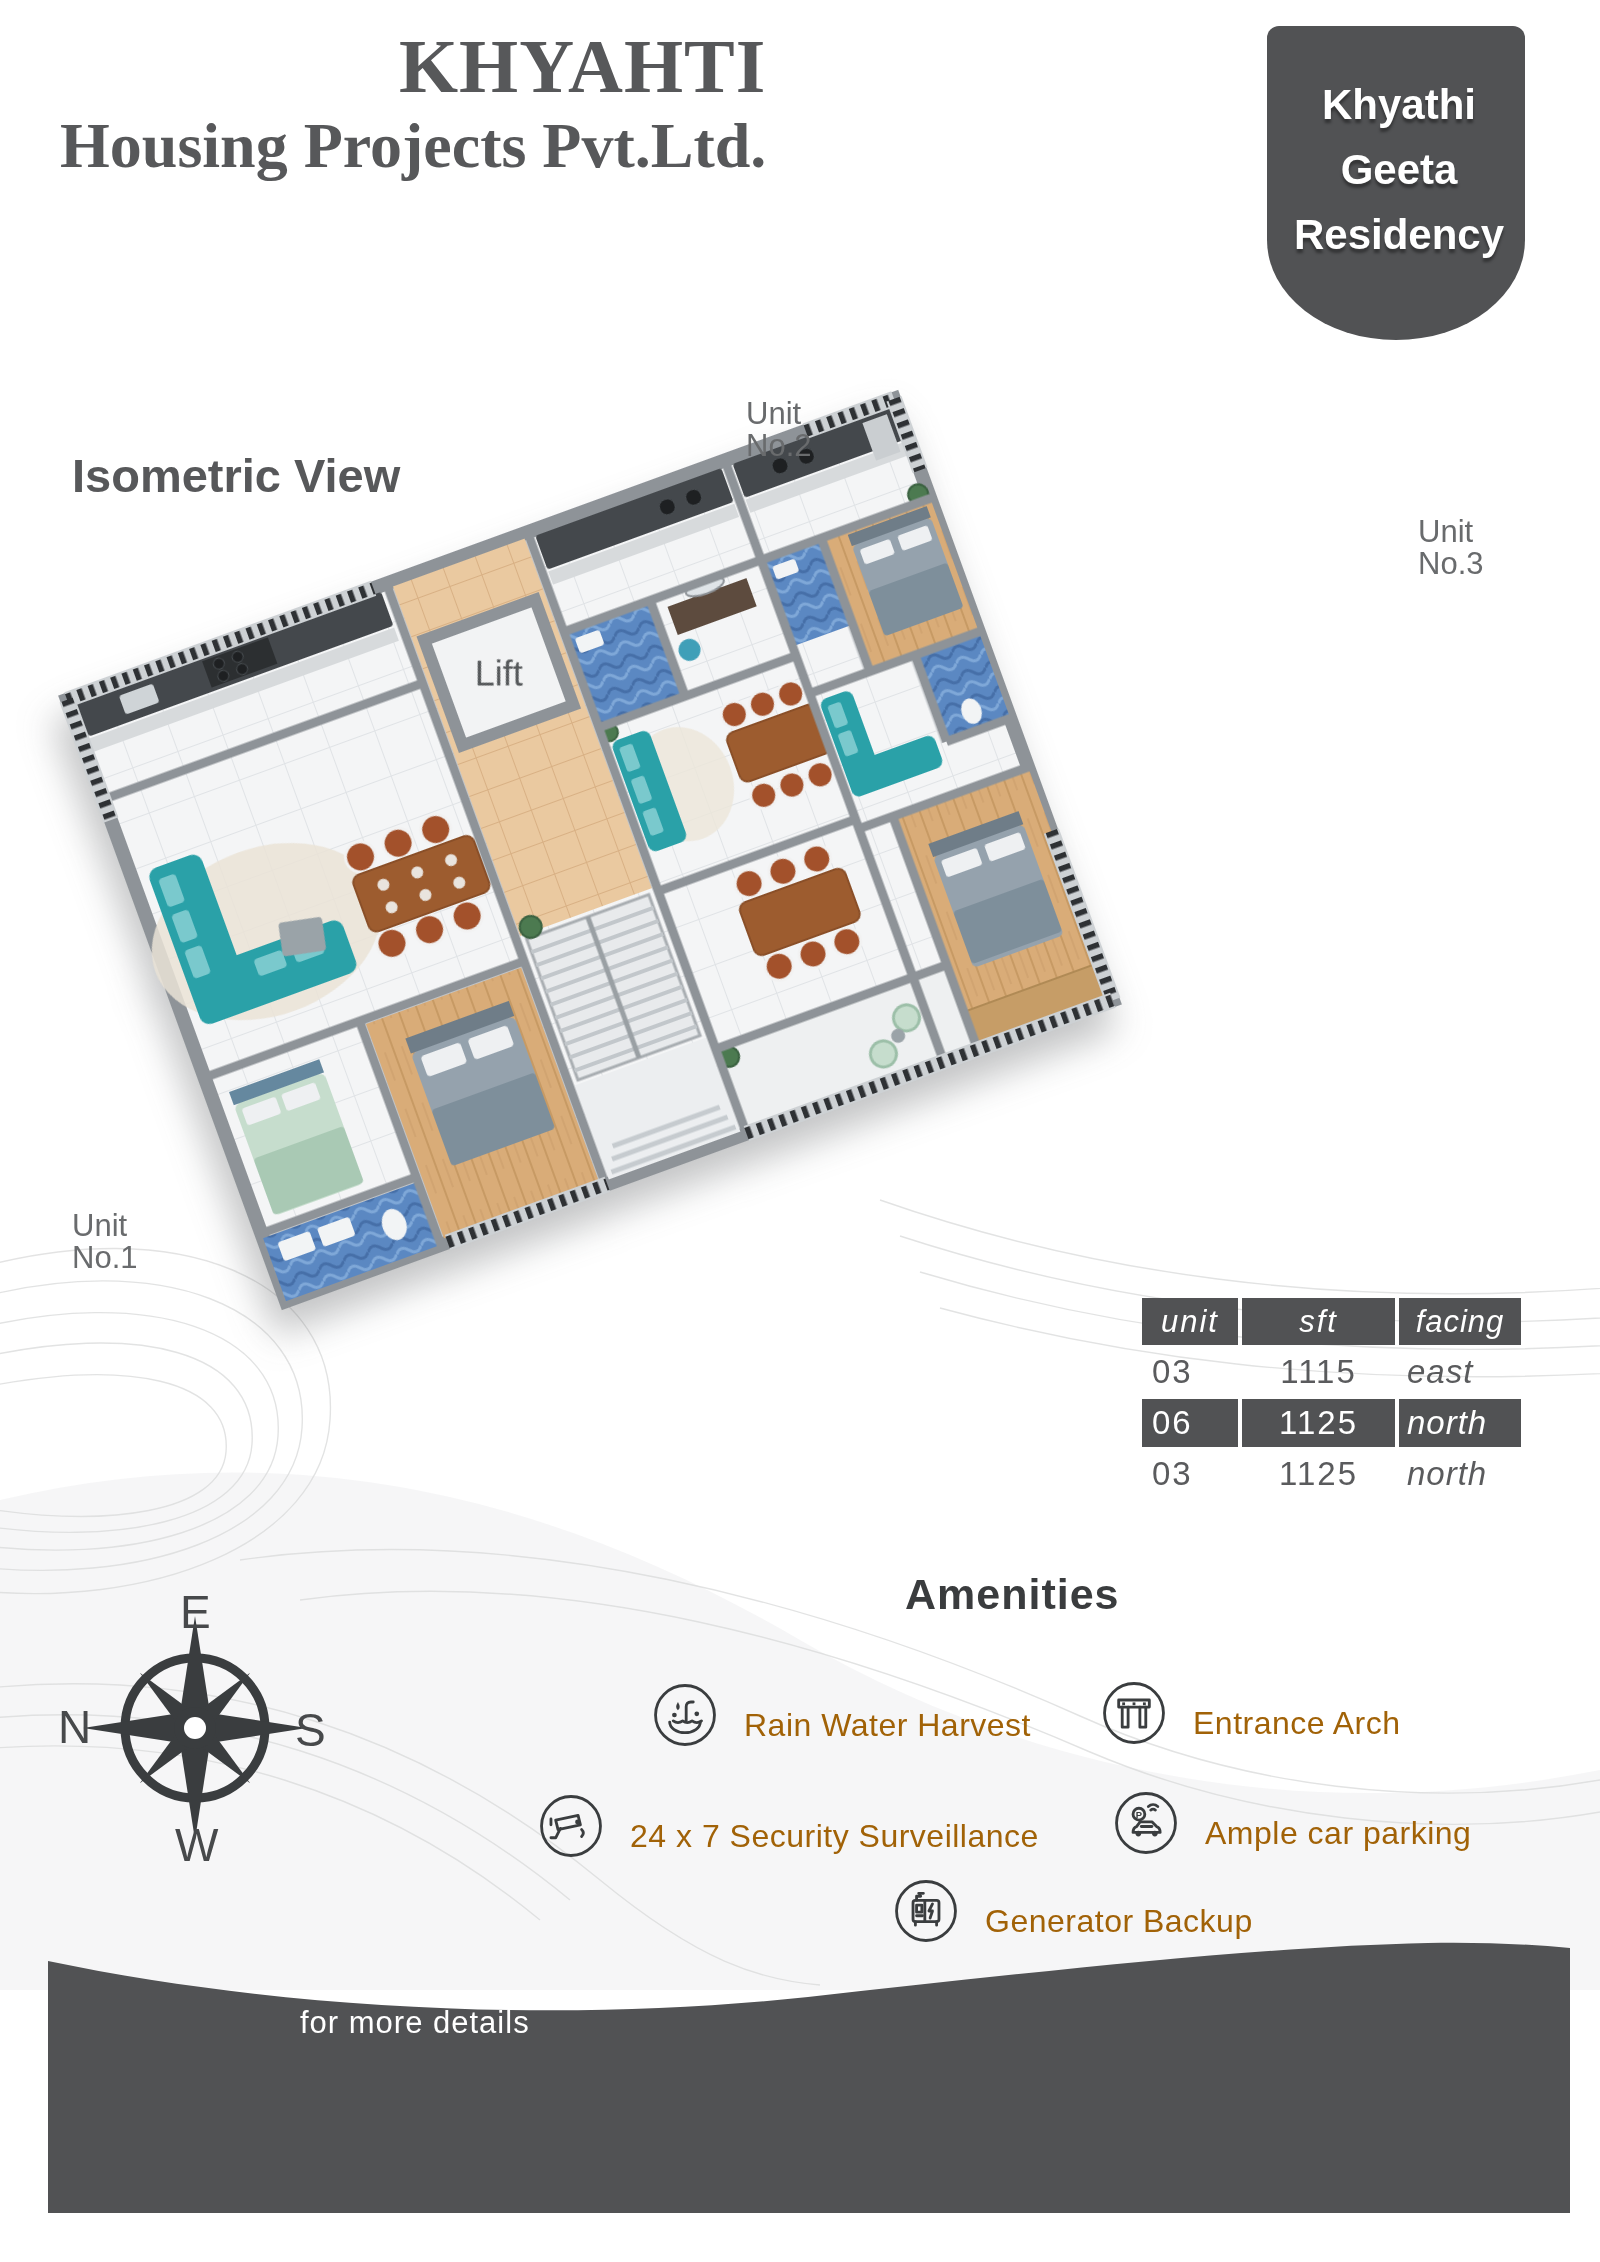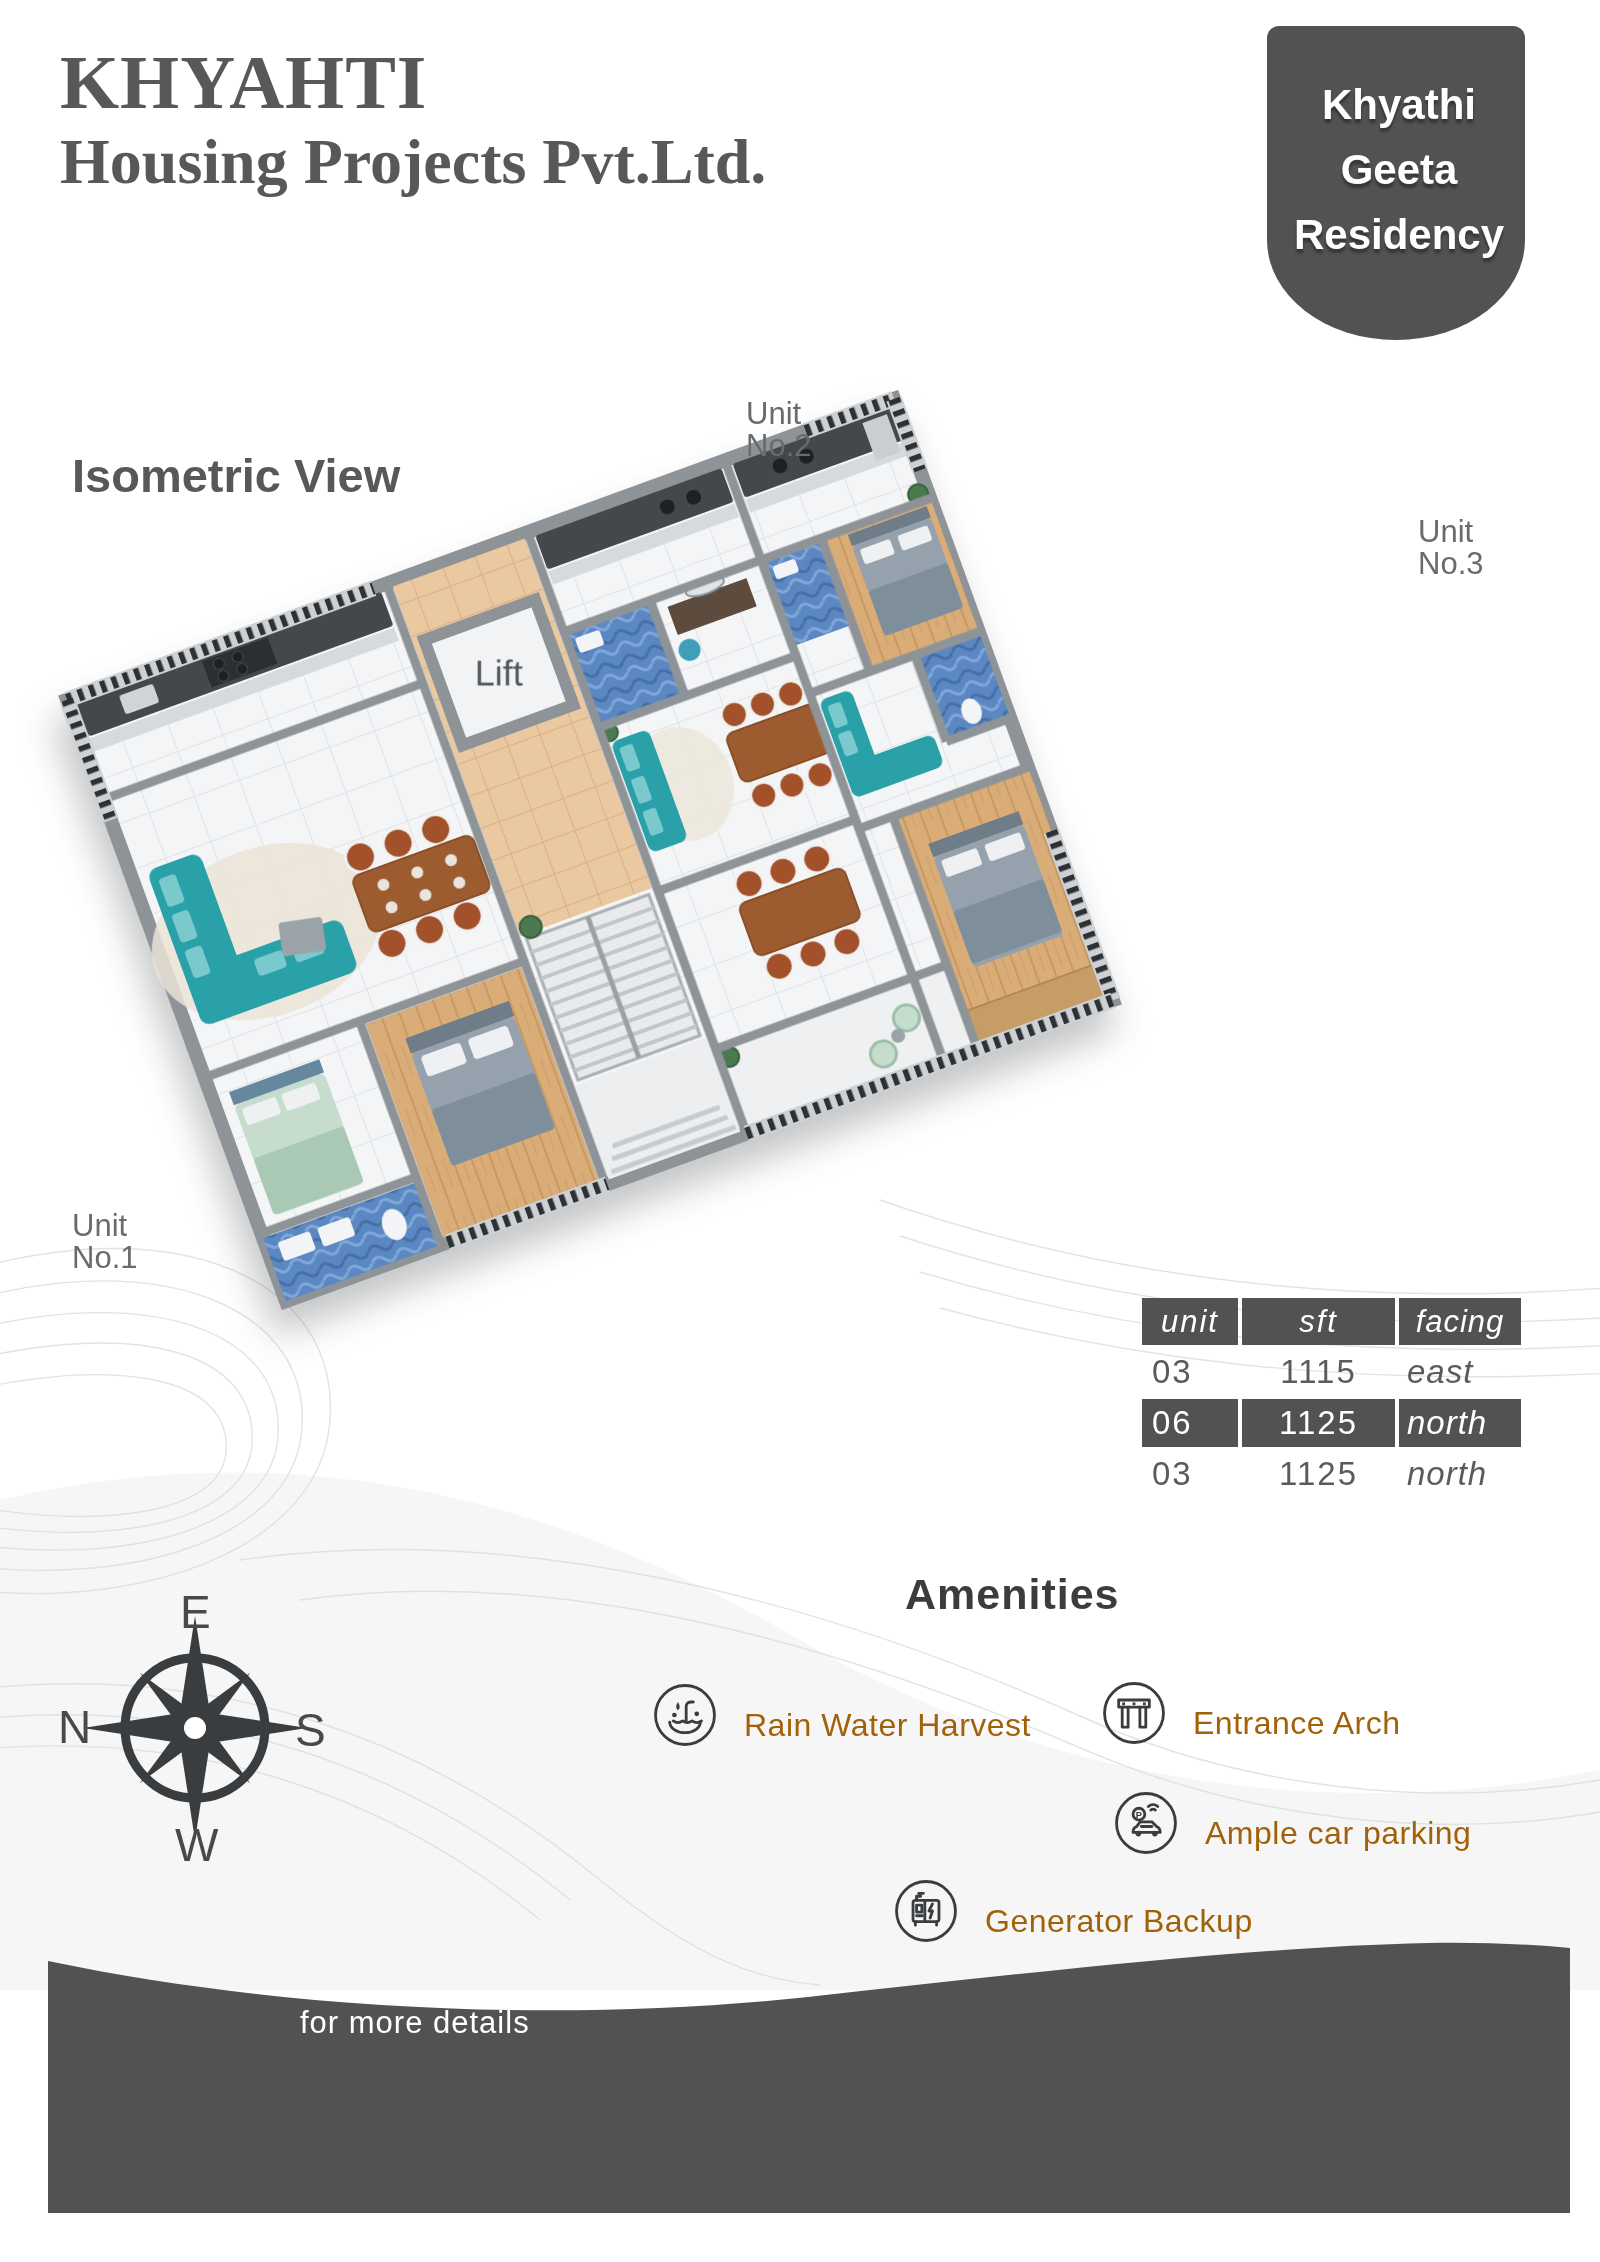--- a/index.html
+++ b/index.html
@@ -10,21 +10,21 @@
   }
   html,body{margin:0;padding:0;background:#fff;}
   .page{position:relative;width:1600px;height:2262px;background:#ffffff;overflow:hidden;
         font-family:"Liberation Sans",sans-serif;}
   .abs{position:absolute;}
 
   
   .bg-waves{position:absolute;left:0;top:0;z-index:0;}
 
   
-  .company{left:60px;top:44px;color:var(--text-gray);font-family:"Liberation Serif",serif;font-weight:700;z-index:3;}
+  .company{left:60px;top:28px;color:var(--text-gray);font-family:"Liberation Serif",serif;font-weight:700;z-index:3;text-align:right;}
   .company .l1{font-size:76px;line-height:1.0;letter-spacing:1px;}
   .company .l2{font-size:64px;line-height:1.0;margin-top:10px;}
   .badge{left:1267px;top:26px;width:258px;height:314px;background:var(--dark-gray);
          border-radius:12px 12px 129px 129px / 12px 12px 100px 100px;
          color:#fff;text-align:center;padding-top:46px;box-sizing:border-box;z-index:3;}
   .badge div{font-size:42px;font-weight:700;line-height:1.55;text-shadow:0 4px 3px rgba(0,0,0,.38);margin-left:6px;}
 
   .iso-title{left:72px;top:448px;font-size:47px;font-weight:700;color:#57585a;letter-spacing:0;z-index:3;}
 
   .unit-label{color:var(--label-gray);font-size:31px;line-height:1.02;z-index:3;}
@@ -404,20 +404,30 @@
       <circle cx="28" cy="28" r="25" class="am-stroke" stroke-width="2.8"></circle>
       <rect x="15" y="17" width="26" height="6" class="am-stroke" stroke-width="2.2"></rect>
       <rect x="18" y="19" width="2.4" height="2.4" class="am-fill"></rect>
       <rect x="26.8" y="19" width="2.4" height="2.4" class="am-fill"></rect>
       <rect x="35.6" y="19" width="2.4" height="2.4" class="am-fill"></rect>
       <path d="M18,23 V40 M23,23 V40 M33,23 V40 M38,23 V40 M18,40 H23 M33,40 H38" class="am-stroke" stroke-width="2.2"></path>
     </svg>
     <span class="label">Entrance Arch</span>
   </div>
 
+  <div class="abs amen-item" style="left:538px;top:1792px;">
+    <svg class="am-icon" width="66" height="66" viewBox="0 0 56 56">
+      <circle cx="28" cy="28" r="25" class="am-stroke" stroke-width="2.8"></circle>
+      <polygon points="15,23 34,19 36,27 17,31" class="am-stroke" stroke-width="2.2"></polygon>
+      <circle cx="33.5" cy="24.5" r="2" class="am-fill"></circle>
+      <path d="M19,30 l-4,8 h-4 M11,22 v5" class="am-stroke" stroke-width="2.2"></path>
+      <path d="M37,31 q3,3 0,6" class="am-stroke" stroke-width="1.8"></path>
+    </svg>
+    <span class="label">24 x 7 Security Surveillance</span>
+  </div>
 
   <div class="abs amen-item" style="left:1113px;top:1789px;">
     <svg class="am-icon" width="66" height="66" viewBox="0 0 56 56">
       <circle cx="28" cy="28" r="25" class="am-stroke" stroke-width="2.8"></circle>
       <path d="M17,36 q0,-4 3,-5 l3,-4 h10 l4,4 q3,1 3,5 z" class="am-stroke" stroke-width="2"></path>
       <path d="M24,31 h9" class="am-stroke" stroke-width="1.6"></path>
       <circle cx="21.5" cy="37" r="2.4" class="am-fill"></circle>
       <circle cx="35.5" cy="37" r="2.4" class="am-fill"></circle>
       <circle cx="22" cy="20.5" r="5" class="am-stroke" stroke-width="2"></circle>
       <text x="22" y="23.4" font-size="8" font-weight="bold" text-anchor="middle" fill="#3a3d3f">P</text>

